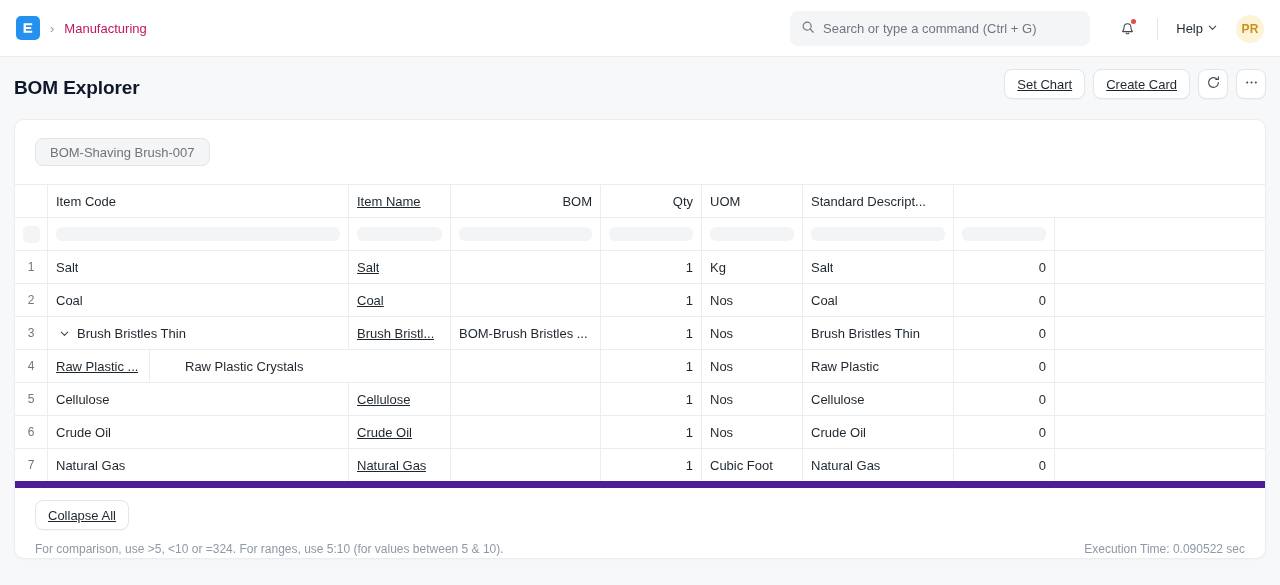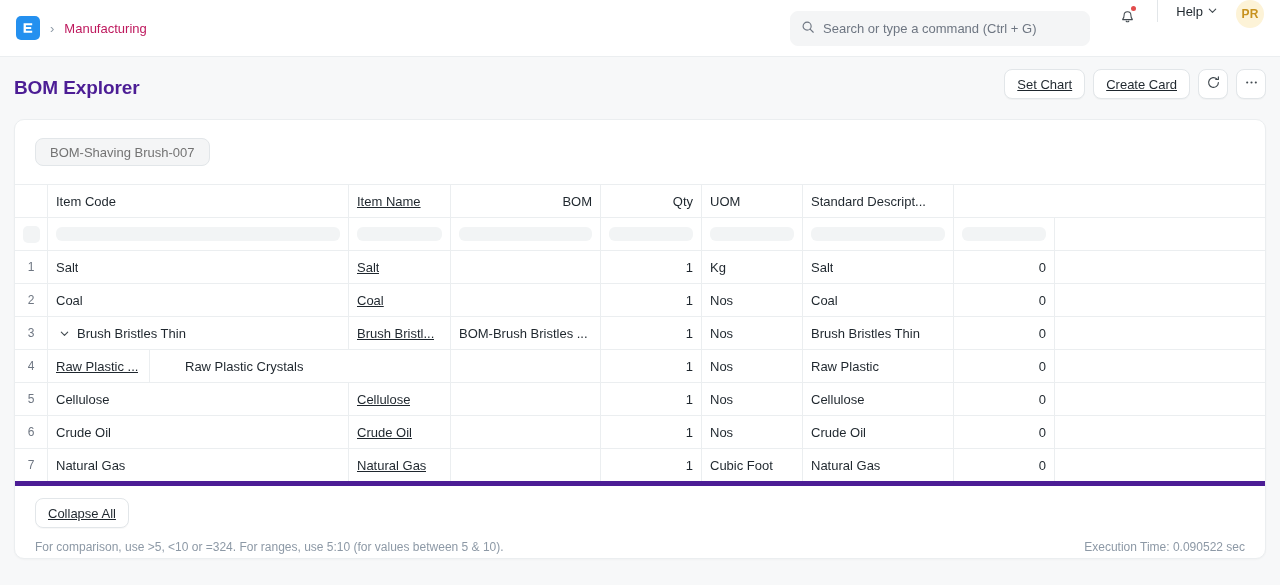--- a/index.html
+++ b/index.html
@@ -50,21 +50,21 @@
     gap: 8px;
   }
   .search-box .ph {
     font-size: 13px; color: #6e7682;
     white-space: nowrap; overflow: hidden;
   }
 
   .nav-right {
     position: absolute;
     right: 16px; top: 0; height: 57px;
-    display: flex; align-items: flex-start; gap: 0;
+    display: flex; align-items: center; gap: 0;
   }
   .bell-btn {
     width: 32px; height: 32px;
     display: flex; align-items: center; justify-content: center;
     position: relative; border-radius: 6px; cursor: pointer;
   }
   .bell-dot {
     position: absolute; top: 6px; right: 7px;
     width: 5px; height: 5px; border-radius: 50%;
     background: #e24c4c;
@@ -87,21 +87,21 @@
     letter-spacing: .2px;
   }
 
   
   .page-head {
     height: 62px;
     display: flex; align-items: center;
     padding: 0 30px 0 14px;
     position: relative;
   }
-  .page-title { font-size: 19px; font-weight: 700; color: #4c1d95; letter-spacing: -.1px; }
+  .page-title { font-size: 19px; font-weight: 700; color: #0f172a; letter-spacing: -.1px; }
   .head-actions {
     position: absolute; right: 14px; top: 12px;
     display: flex; align-items: center; gap: 8px;
   }
   .btn {
     background: #ffffff;
     border: 1px solid #e2e6e9;
     border-radius: 8px;
     height: 30px;
     padding: 0 12px;
@@ -192,21 +192,21 @@
   .indent { padding-left: 27px; }
   .chev {
     width: 16px; height: 16px; flex: none;
     display: inline-flex; align-items: center; justify-content: center;
     margin-right: 5px; cursor: pointer;
   }
   .ellip { overflow: hidden; text-overflow: ellipsis; white-space: nowrap; display: block; }
 
   
   .dt-foot {
-    border-top: 5px solid #4c1d95;
+    border-top: 7px solid #4c1d95;
     padding: 12px 20px 0 20px;
   }
   .foot-hint {
     font-size: 12px;
     color: #8d99a6;
     padding: 12px 20px 0 20px;
     display: flex; align-items: flex-end; justify-content: space-between;
   }
   .exec { font-size: 12px; color: #8d99a6; }
 </style>

